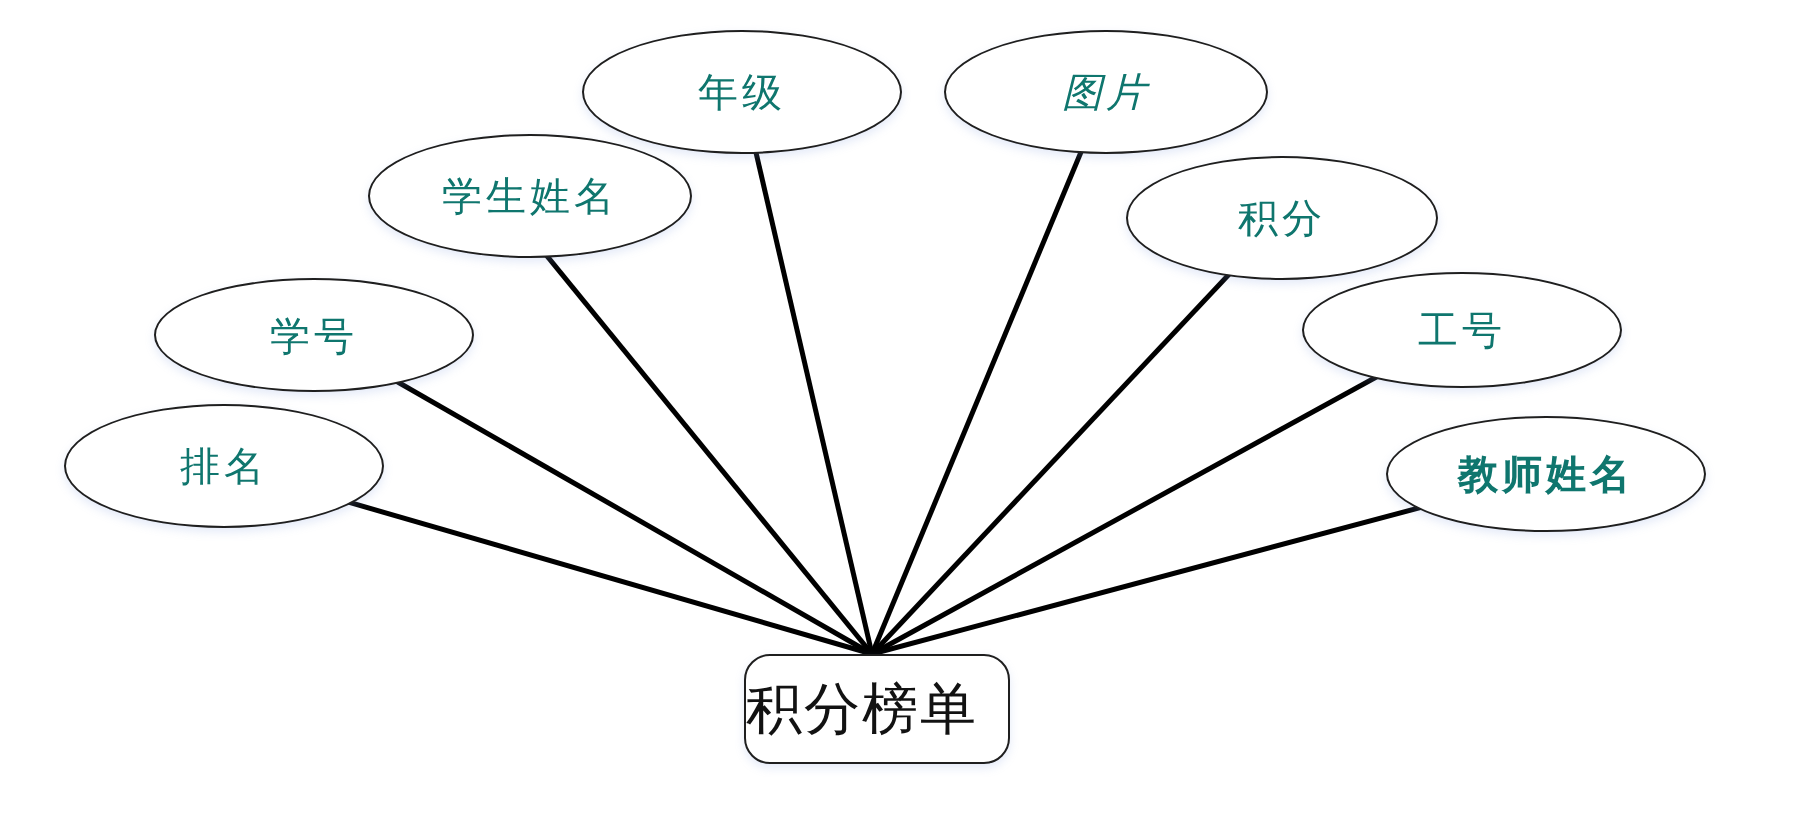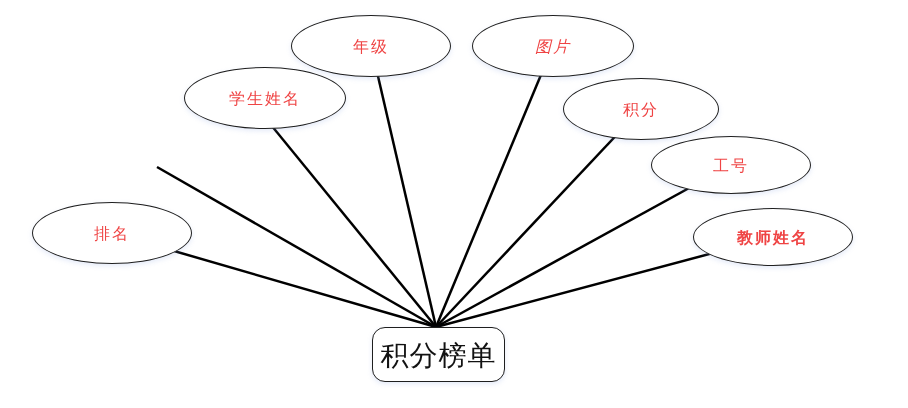--- a/index.html
+++ b/index.html
@@ -29,40 +29,40 @@
     background: #ffffff;
     border: 1.4px solid #1f1f1f;
     border-radius: 50%;
     display: flex;
     align-items: center;
     justify-content: center;
     box-shadow: 0 2px 5px rgba(130,160,225,0.22);
     box-sizing: border-box;
   }
   .attr-label {
-    font-size: 16px;
-    color: #ef4444;
+    font-size: 20px;
+    color: #0f766e;
     letter-spacing: 2px;
     white-space: nowrap;
     line-height: 1;
     padding-top: 2px;
   }
   .entity-rect {
     position: absolute;
     z-index: 2;
     left: 372px;
     top: 327px;
     width: 133px;
     height: 55px;
     background: #ffffff;
     border: 1.6px solid #1f1f1f;
     border-radius: 13px;
     display: flex;
     align-items: center;
-    justify-content: center;
+    justify-content: flex-start;
     box-shadow: 0 2px 5px rgba(130,160,225,0.22);
     box-sizing: border-box;
   }
   .entity-label {
     font-size: 28px;
     color: #121212;
     letter-spacing: 1px;
     white-space: nowrap;
     line-height: 1;
     padding-top: 2px;
@@ -90,20 +90,23 @@
     <line x1="553" y1="46" x2="436" y2="327" stroke="#000000" stroke-width="2.5"></line>
     <line x1="641" y1="109" x2="436" y2="327" stroke="#000000" stroke-width="2.5"></line>
     <line x1="731" y1="165" x2="436" y2="327" stroke="#000000" stroke-width="2.5"></line>
     <line x1="773" y1="237" x2="436" y2="327" stroke="#000000" stroke-width="2.5"></line>
   </svg>
 
   <div class="attr-ellipse e-rank">
     <span class="attr-label">排名</span>
   </div>
 
+  <div class="attr-ellipse e-student-id">
+    <span class="attr-label">学号</span>
+  </div>
 
   <div class="attr-ellipse e-student-name">
     <span class="attr-label">学生姓名</span>
   </div>
 
   <div class="attr-ellipse e-grade">
     <span class="attr-label">年级</span>
   </div>
 
   <div class="attr-ellipse e-picture">

